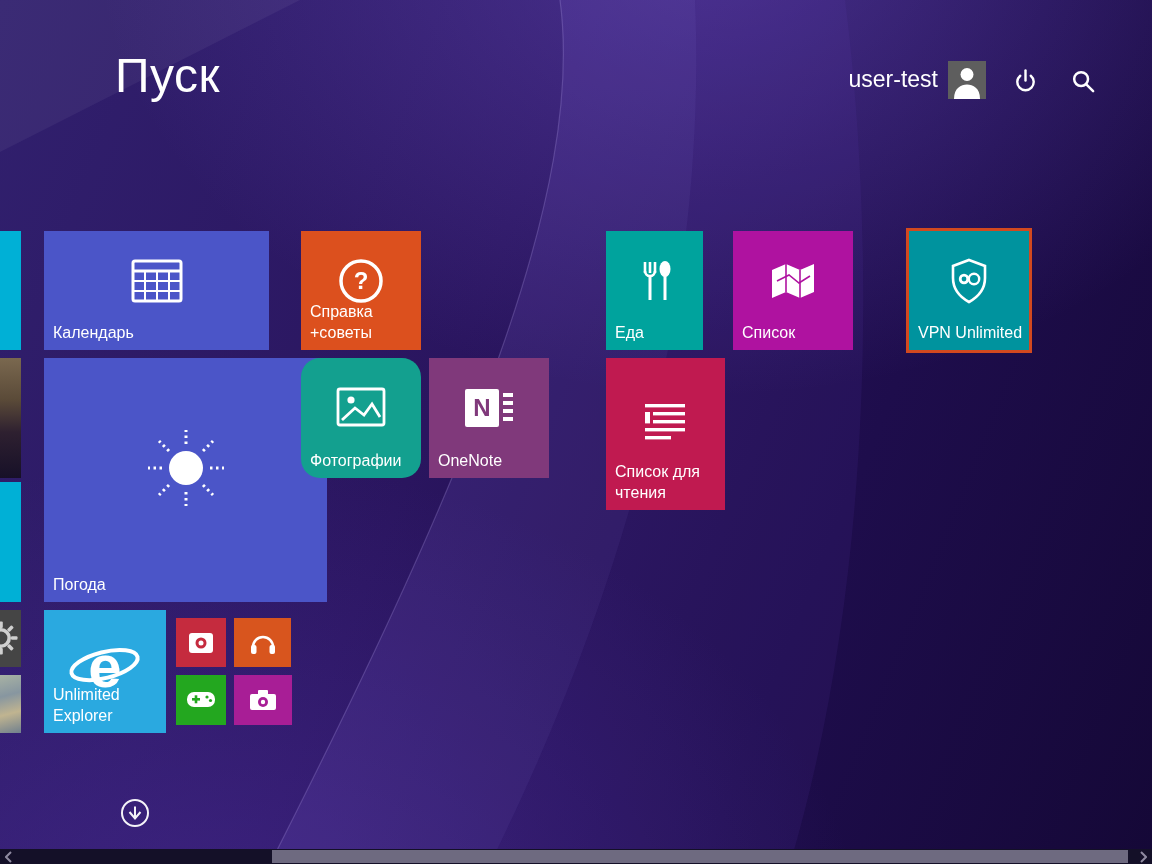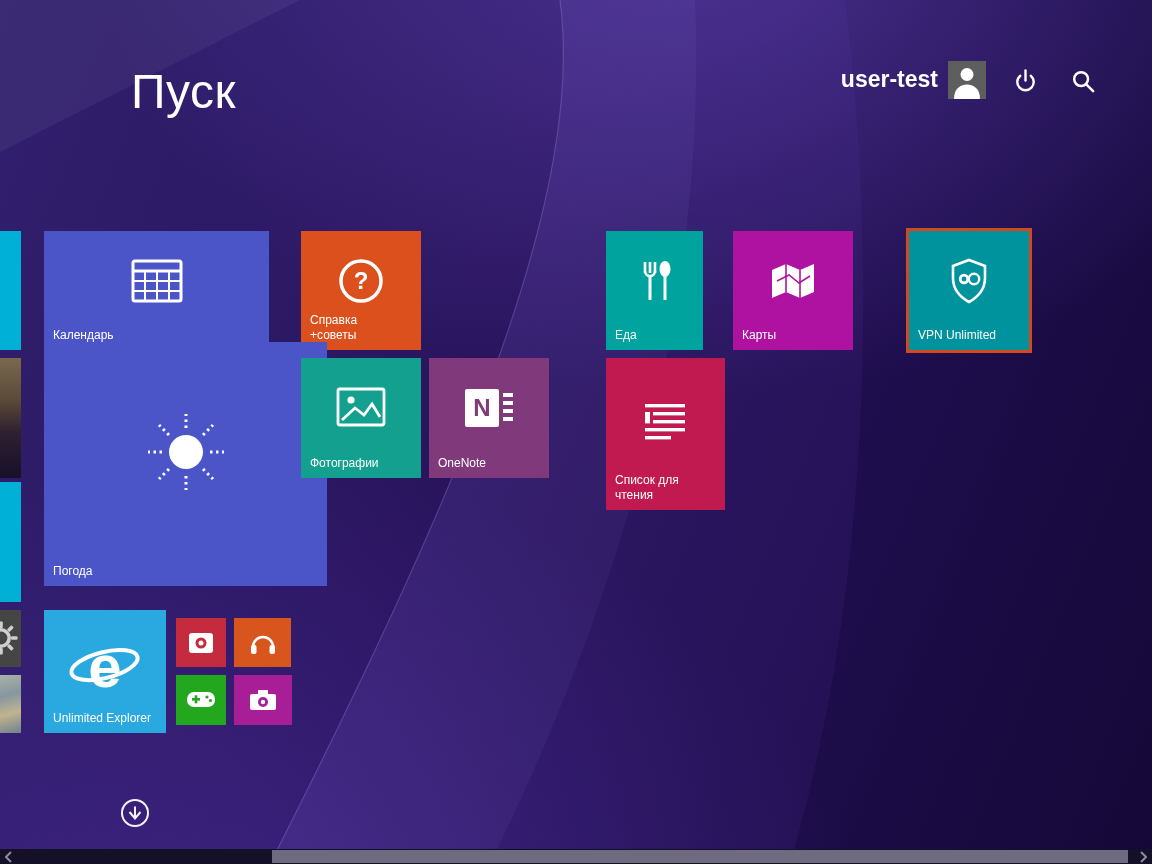--- a/index.html
+++ b/index.html
@@ -13,42 +13,42 @@
     position: relative; width: 1152px; height: 864px; overflow: hidden;
     background:
       radial-gradient(1000px 750px at 62% -8%, rgba(126,96,224,0.38), rgba(126,96,224,0) 62%),
       radial-gradient(1100px 850px at 18% 112%, rgba(84,52,170,0.45), rgba(84,52,170,0) 60%),
       linear-gradient(112deg, #31206e 0%, #2a155f 40%, #1e0d4c 70%, #150837 100%);
   }
   .bg-swirl { position: absolute; left: 0; top: 0; z-index: 0; }
 
   
   .title {
-    position: absolute; left: 115px; top: 48px; margin: 16px; z-index: 2;
+    position: absolute; left: 115px; top: 48px; margin: 0; z-index: 2;
     font-size: 48px; font-weight: 300; color: #fff; letter-spacing: 0.5px;
   }
   .username {
     position: absolute; top: 66px; right: 214px; z-index: 2;
-    font-size: 23px; font-weight: 700; color: #fff;
+    font-size: 23px; font-weight: 400; color: #fff;
   }
   .avatar { position: absolute; left: 948px; top: 61px; width: 38px; height: 38px; z-index: 2; cursor: pointer; }
   .icon-btn { position: absolute; z-index: 2; background: none; border: 0; padding: 0; cursor: pointer; line-height: 0; }
   .power-btn { left: 1013px; top: 68px; }
   .search-btn { left: 1071px; top: 69px; }
 
   
   .tiles { position: absolute; left: 0; top: 0; width: 1152px; height: 864px; z-index: 1; }
   .tile {
     position: absolute; overflow: hidden; cursor: pointer; color: #fff;
     background-color: #444;
   }
   .tile.selected { outline: 3px solid #d2491f; padding-left: 14px; }
   .tile-label {
     position: absolute; left: 9px; bottom: 6px;
-    font-size: 12px; line-height: 1.3; color: #fff; white-space: pre-line;
+    font-size: 16px; line-height: 1.3; color: #fff; white-space: pre-line;
   }
   .ticon { position: absolute; left: 50%; transform: translate(-50%, -50%); }
   .v42 { top: 42%; } .v45 { top: 45%; } .v46 { top: 46%; } .v50 { top: 50%; }
 
   .edge-tile { position: absolute; left: 0; width: 21px; overflow: hidden; cursor: pointer; }
   .edge-photo-grad { background-image: linear-gradient(180deg, #7a684f 0%, #5a4a38 35%, #2e2030 62%, #171028 100%); }
   .edge-map-grad { background-image: linear-gradient(165deg, #a8b2a4 0%, #8796a0 35%, #c0b490 65%, #70808e 100%); }
   .edge-gear-svg { position: absolute; left: -17px; top: 10px; }
 
   
@@ -151,51 +151,51 @@
       <span class="tile-label">Еда</span>
     </div>
 
     <div class="tile" style="left: 733px; top: 231px; width: 120px; height: 119px; background-color: rgb(175, 18, 160);">
       <svg class="ticon v42" width="48" height="40" viewBox="0 0 48 40">
         <polygon points="3,9 17,3 31,9 45,3 45,31 31,37 17,31 3,37" fill="#fff"></polygon>
         <line x1="17" y1="3" x2="17" y2="31" stroke="#af12a0" stroke-width="1.6"></line>
         <line x1="31" y1="9" x2="31" y2="37" stroke="#af12a0" stroke-width="1.6"></line>
         <path d="M8 20 L20 14 L30 22 L41 15" stroke="#af12a0" stroke-width="1.6" fill="none"></path>
       </svg>
-      <span class="tile-label">Карты</span>
+      <span class="tile-label">Список</span>
     </div>
 
     <div class="tile selected" style="left: 909px; top: 231px; width: 120px; height: 119px; background-color: rgb(0, 147, 158);">
       <svg class="ticon v42" width="42" height="48" viewBox="0 0 42 48">
         <path d="M21 3 L37 9 V21 C37 32 30 40 21 45 C12 40 5 32 5 21 V9 Z" fill="none" stroke="#fff" stroke-width="2.6"></path>
         <circle cx="16" cy="22" r="5.2" fill="#fff"></circle>
         <circle cx="16" cy="22" r="2.4" fill="#00939e"></circle>
         <circle cx="26" cy="22" r="5.2" fill="none" stroke="#fff" stroke-width="2.4"></circle>
       </svg>
       <span class="tile-label">VPN Unlimited</span>
     </div>
 
-    <div class="tile" style="left: 44px; top: 342px; width: 283px; height: 244px; background-color: rgb(75, 85, 200);">
+    <div class="tile" style="left: 44px; top: 358px; width: 283px; height: 244px; background-color: rgb(75, 85, 200);">
       <svg class="ticon v45" width="96" height="96" viewBox="0 0 96 96">
         <circle cx="48" cy="48" r="17" fill="#fff"></circle>
         <g stroke="#fff" stroke-width="3" stroke-dasharray="2.5 3.5">
           <line x1="72" y1="48" x2="86" y2="48"></line>
           <line x1="65" y1="65" x2="75" y2="75"></line>
           <line x1="48" y1="72" x2="48" y2="86"></line>
           <line x1="31" y1="65" x2="21" y2="75"></line>
           <line x1="24" y1="48" x2="10" y2="48"></line>
           <line x1="31" y1="31" x2="21" y2="21"></line>
           <line x1="48" y1="24" x2="48" y2="10"></line>
           <line x1="65" y1="31" x2="75" y2="21"></line>
         </g>
       </svg>
       <span class="tile-label">Погода</span>
     </div>
 
-    <div class="tile" style="left: 301px; top: 358px; width: 120px; height: 120px; background-color: rgb(19, 160, 143);">
+    <div class="tile" style="left: 301px; top: 358px; width: 120px; height: 120px; background-color: rgb(19, 160, 143); border-radius: 19px;">
       <svg class="ticon v42" width="50" height="42" viewBox="0 0 50 42">
         <rect x="2" y="2" width="46" height="36" rx="2" fill="none" stroke="#fff" stroke-width="2.8"></rect>
         <circle cx="15" cy="13" r="3.6" fill="#fff"></circle>
         <path d="M6 33 L19 21 L28 28 L36 17 L44 30" fill="none" stroke="#fff" stroke-width="2.8"></path>
       </svg>
       <span class="tile-label">Фотографии</span>
     </div>
 
     <div class="tile" style="left: 429px; top: 358px; width: 120px; height: 120px; background-color: rgb(128, 57, 123);">
       <svg class="ticon v42" width="52" height="42" viewBox="0 0 52 42">

